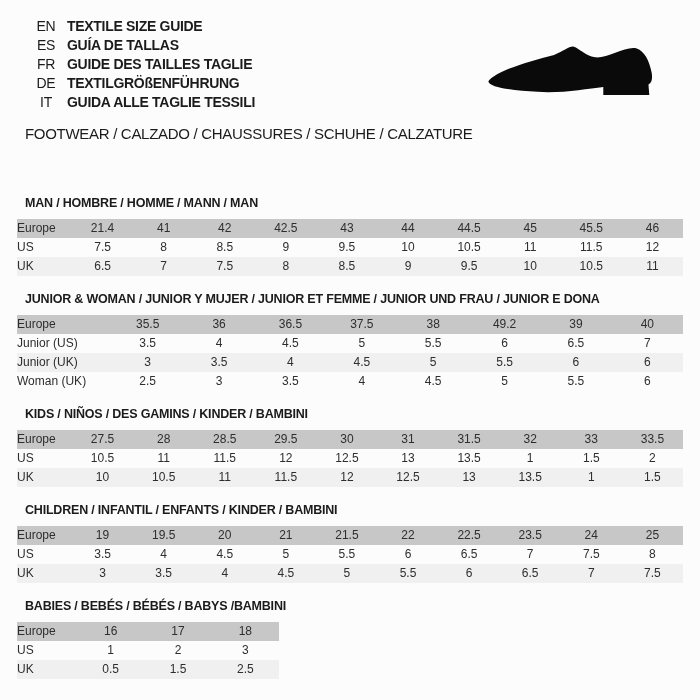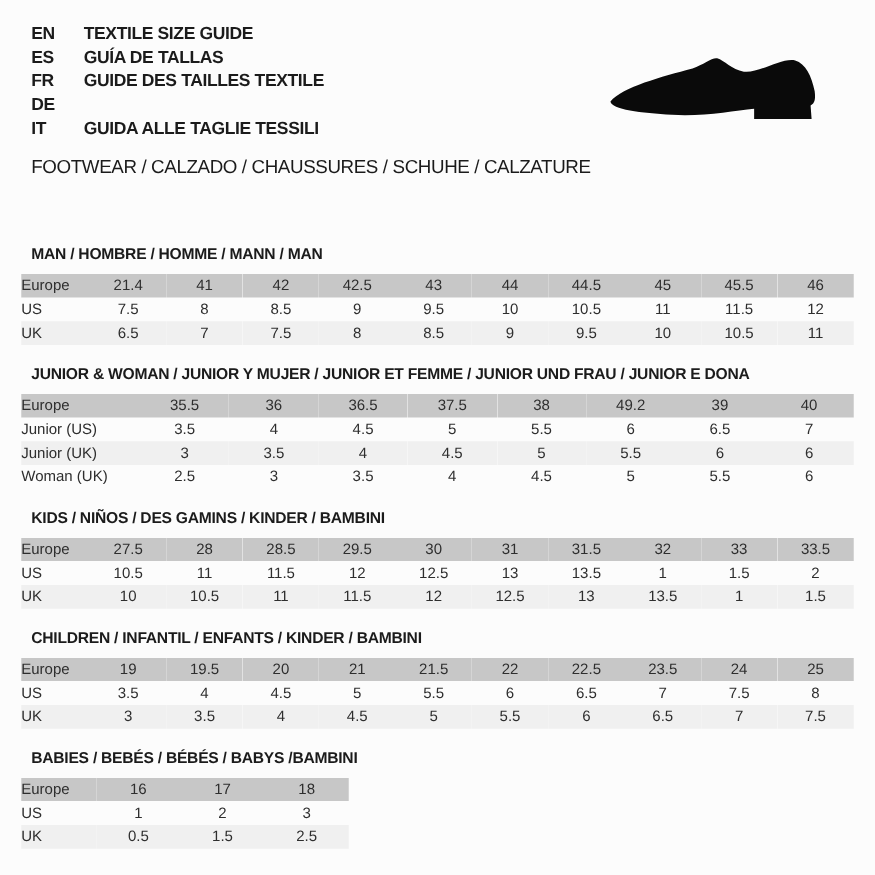--- a/index.html
+++ b/index.html
@@ -14,21 +14,21 @@
   body{
     background:var(--page-bg);
     font-family:"Liberation Sans", sans-serif;
     color:var(--text);
     position:relative;
   }
   
   .header{position:relative;padding:16px 0 0 25px;height:150px;}
   .lang-list{display:block;}
   .lang-row{display:flex;height:19px;align-items:center;}
-  .lang-code{width:42px;font-size:14px;font-weight:bold;letter-spacing:-0.3px;color:var(--title);}
+  .lang-code{width:42px;font-size:14px;font-weight:normal;letter-spacing:-0.3px;color:var(--title);text-align:center;}
   .lang-title{font-size:14px;font-weight:bold;letter-spacing:-0.3px;color:var(--title);}
   .category-title{
     margin-top:14px;font-size:15px;font-weight:normal;letter-spacing:-0.3px;color:var(--title);
   }
   .shoe{position:absolute;top:36px;right:28px;width:208px;height:78px;}
   
   .sections{margin:46px 17px 0 17px;width:666px;}
   .section + .section{margin-top:16px;}
   .section-title{
     font-size:12.5px;font-weight:bold;letter-spacing:-0.2px;color:var(--title);
@@ -54,24 +54,25 @@
       <div class="lang-row">
         <span class="lang-code">EN</span>
         <span class="lang-title">TEXTILE SIZE GUIDE</span>
       </div>
       <div class="lang-row">
         <span class="lang-code">ES</span>
         <span class="lang-title">GUÍA DE TALLAS</span>
       </div>
       <div class="lang-row">
         <span class="lang-code">FR</span>
-        <span class="lang-title">GUIDE DES TAILLES TEXTILE</span>
+        <span class="lang-title">GUIDE DES TAILLES TAGLIE</span>
       </div>
       <div class="lang-row">
         <span class="lang-code">DE</span>
+        <span class="lang-title">TEXTILGRÖßENFÜHRUNG</span>
       </div>
       <div class="lang-row">
         <span class="lang-code">IT</span>
         <span class="lang-title">GUIDA ALLE TAGLIE TESSILI</span>
       </div>
     </div>
   <div class="category-title">FOOTWEAR / CALZADO / CHAUSSURES / SCHUHE / CALZATURE</div>
   <svg class="shoe" viewBox="0 0 250 95" preserveAspectRatio="xMidYMid meet" aria-hidden="true">
     <path fill="#0a0a0a" d="
       M28,55

